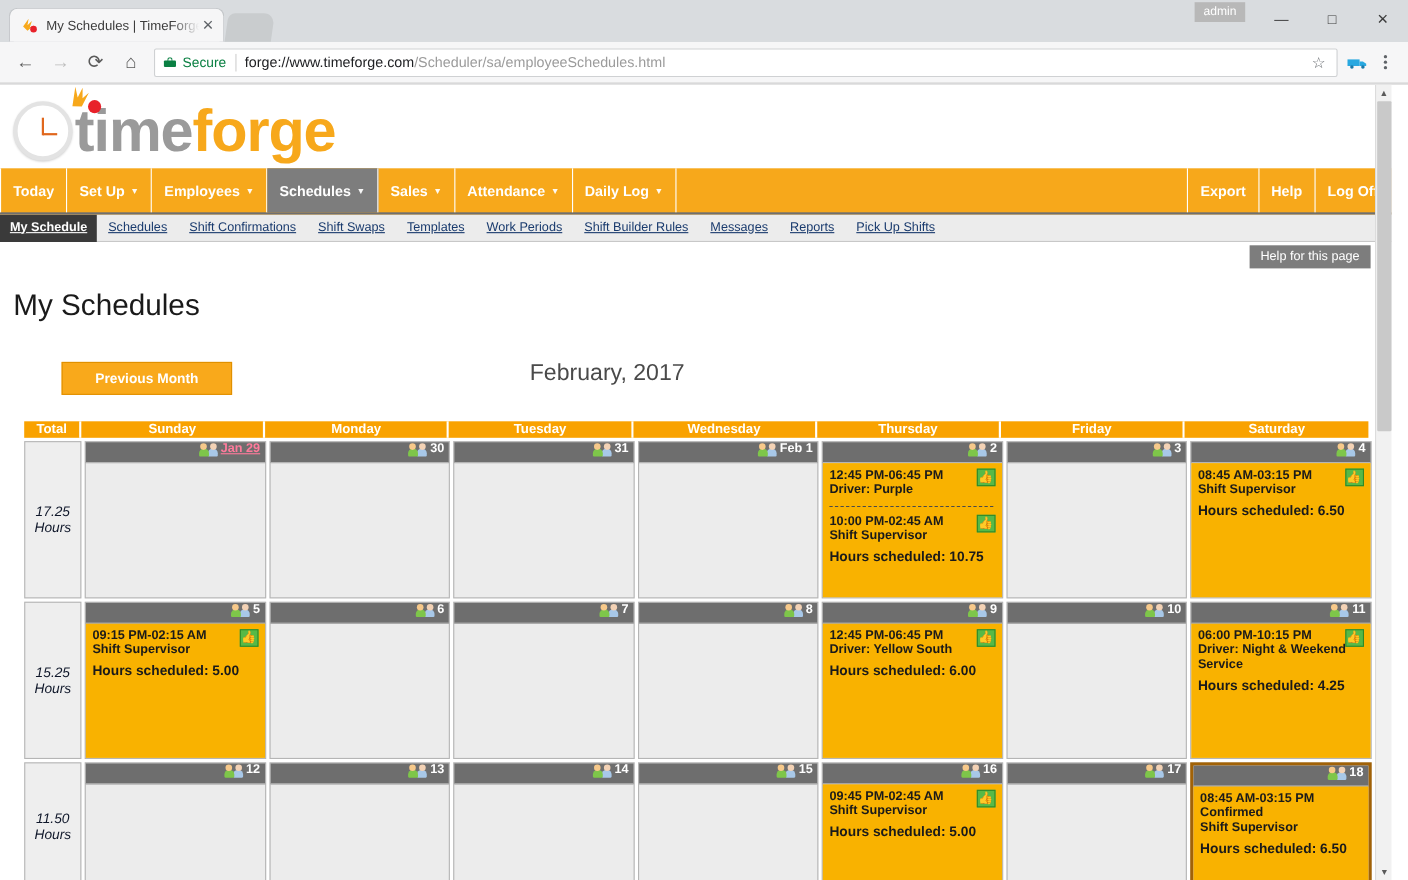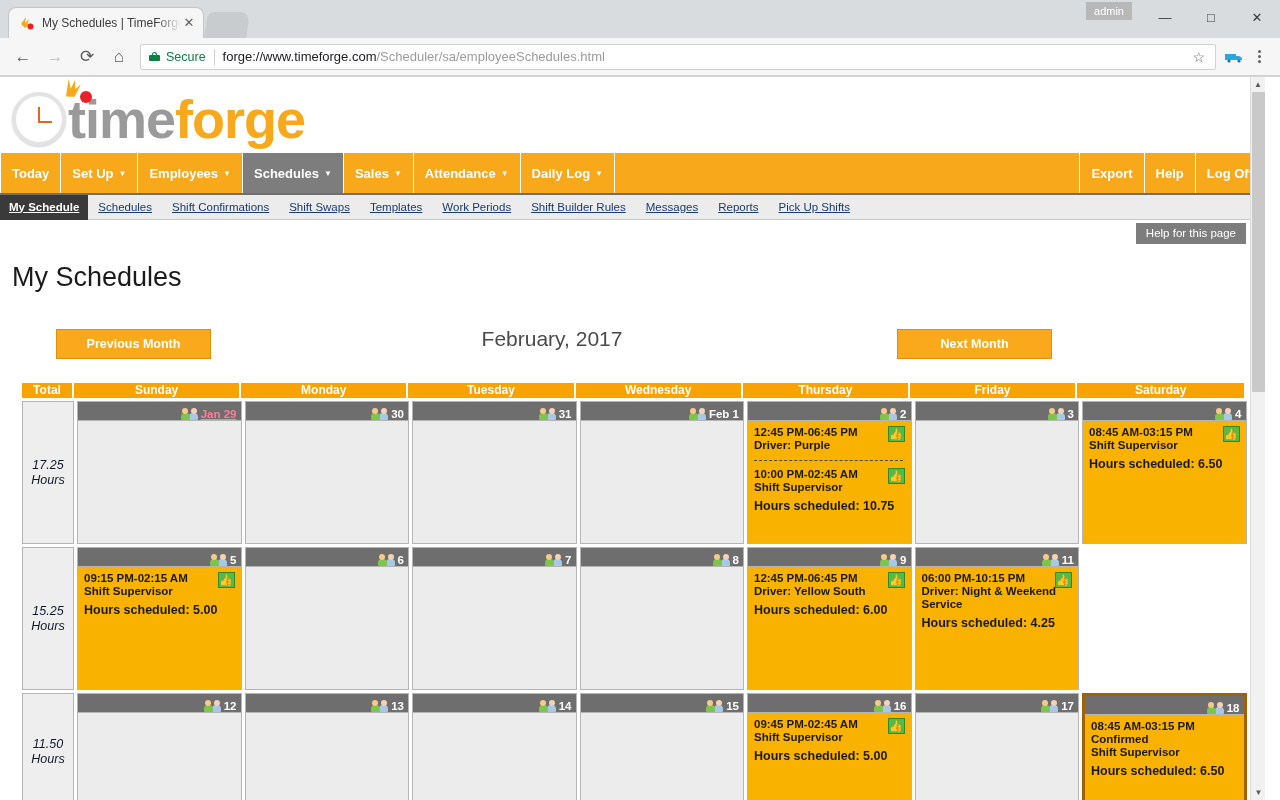--- a/index.html
+++ b/index.html
@@ -204,21 +204,21 @@
     font-style: italic;
   }
   .daycell {
     width: 164.5px; margin-right: 3px; border: 1px solid #b5b5b5;
     background: #ececec; display: flex; flex-direction: column;
   }
   .daycell.last { margin-right: 0; }
   .daycell.selected { border: 3px solid #a16207; }
   .daycell .dayhead {
     height: 19px; background: #6e6e6e; color: #ffffff;
-    display: flex; align-items: flex-end; justify-content: flex-end;
+    display: flex; align-items: flex-start; justify-content: flex-end;
     padding-right: 4px; font-size: 11.5px; font-weight: bold;
     border-bottom: 1px solid #b5b5b5;
   }
   .daycell .dayhead .daynum { margin-left: 3px; }
   .daycell .dayhead a { color: #ff7b9c; text-decoration: underline; font-weight:bold; }
   .people-icon { width: 18px; height: 13px; position: relative; display: inline-block; }
   .p-back { position:absolute; right:0; bottom:0; width:9px; height:7px; background:#a8c8e8; border-radius:4px 4px 1px 1px; }
   .p-back-h { position:absolute; right:1px; bottom:6px; width:6px; height:6px; background:#f3d2b5; border-radius:50%; }
   .p-front { position:absolute; left:1px; bottom:0; width:9px; height:7px; background:#7ec64a; border-radius:4px 4px 1px 1px; }
   .p-front-h { position:absolute; left:2px; bottom:6px; width:6px; height:6px; background:#f7c98a; border-radius:50%; }
@@ -371,21 +371,20 @@
 
       <div class="helpbar">
         <div class="help-tab">Help for this page</div>
       </div>
 
       <div class="page-title">My Schedules</div>
 
       <div class="monthnav">
         <div class="mbtn prev">Previous Month</div>
         <div class="month-label">February, 2017</div>
-        <div class="mbtn next">Next Month</div>
       </div>
 
       <div class="cal">
         <div class="cal-head" id="cal-head">
             <div class="hcell total">Total</div>
             <div class="hcell day">Sunday</div>
             <div class="hcell day">Monday</div>
             <div class="hcell day">Tuesday</div>
             <div class="hcell day">Wednesday</div>
             <div class="hcell day">Thursday</div>
@@ -583,20 +582,32 @@
                   <div class="shift">
                     <div class="row1">12:45 PM-06:45 PM</div>
                     <div>Driver: Yellow South</div>
                     <div class="thumb">
                       <span>👍</span>
                     </div>
                   </div>
                   <div class="hours">Hours scheduled: 6.00</div>
                 </div>
               </div>
+              <div class="daycell">
+                <div class="dayhead">
+                  <span class="people-icon">
+                    <span class="p-back"></span>
+                    <span class="p-back-h"></span>
+                    <span class="p-front"></span>
+                    <span class="p-front-h"></span>
+                  </span>
+                  <span class="daynum">10</span>
+                </div>
+                <div class="daybody"></div>
+              </div>
               <div class="daycell last">
                 <div class="dayhead">
                   <span class="people-icon">
                     <span class="p-back"></span>
                     <span class="p-back-h"></span>
                     <span class="p-front"></span>
                     <span class="p-front-h"></span>
                   </span>
                   <span class="daynum">11</span>
                 </div>

